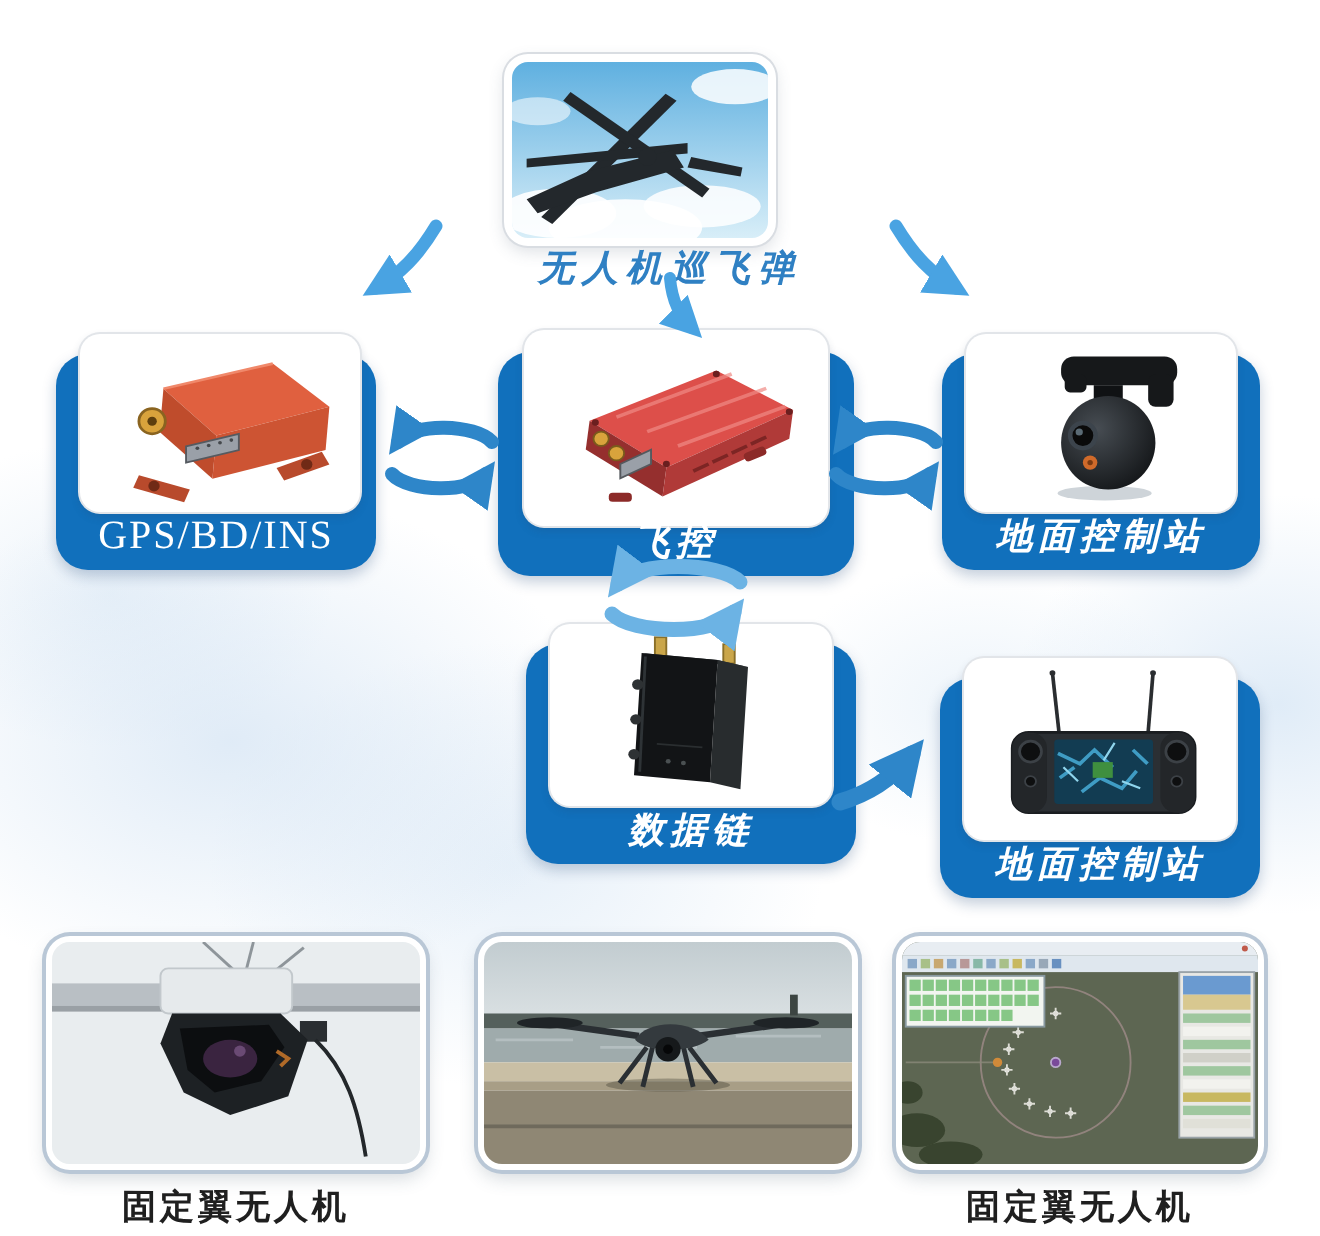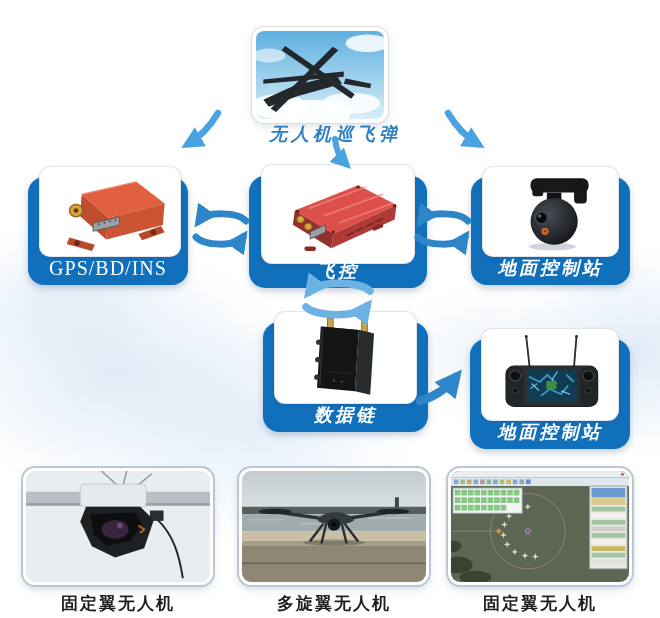--- a/index.html
+++ b/index.html
@@ -240,21 +240,20 @@
       <line x1="80" y1="50" x2="38" y2="44" stroke="#2a2f33" stroke-width="3.5"></line>
       <line x1="110" y1="50" x2="152" y2="44" stroke="#2a2f33" stroke-width="3.5"></line>
       <ellipse cx="34" cy="43" rx="17" ry="3" fill="#1f2427"></ellipse>
       <ellipse cx="156" cy="43" rx="17" ry="3" fill="#1f2427"></ellipse>
       <path d="M84,56 L70,75 M87,56 L82,77 M106,56 L120,75 M103,56 L108,77" stroke="#2a2f33" stroke-width="2.5" fill="none"></path>
       <path d="M78,52 C84,41 108,41 116,52 C108,59 84,59 78,52 z" fill="#343a3e"></path>
       <circle cx="95" cy="57" r="6.5" fill="#16191b"></circle>
       <circle cx="95" cy="57" r="2.5" fill="#060708"></circle>
     </svg>
   </div>
-  <div class="app-label" style="left:239px;top:592px;width:190px">多旋翼无人机</div>
 
   <div class="photo" style="left:448px;top:468px;width:184px;height:117px">
     <svg viewBox="0 0 190 118" width="178" height="111" preserveAspectRatio="none">
       <defs>
         <g id="sw">
           <circle r="1.4" fill="#ececec"></circle>
           <path d="M-3,0 H3 M0,-3 V3" stroke="#dcdcd4" stroke-width="1"></path>
         </g>
       </defs>
       <rect width="190" height="118" fill="#5d6652"></rect>

